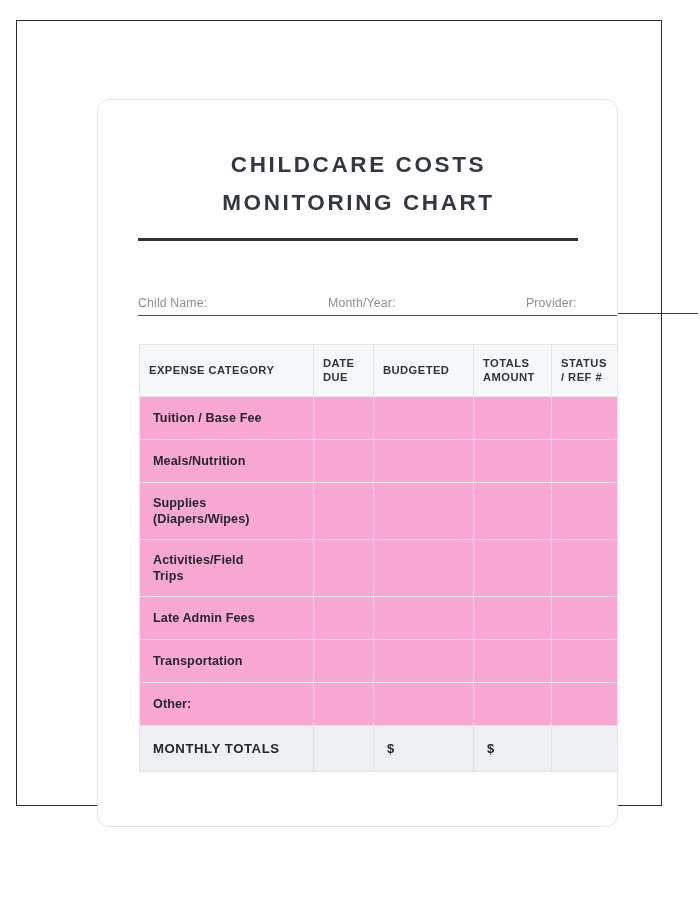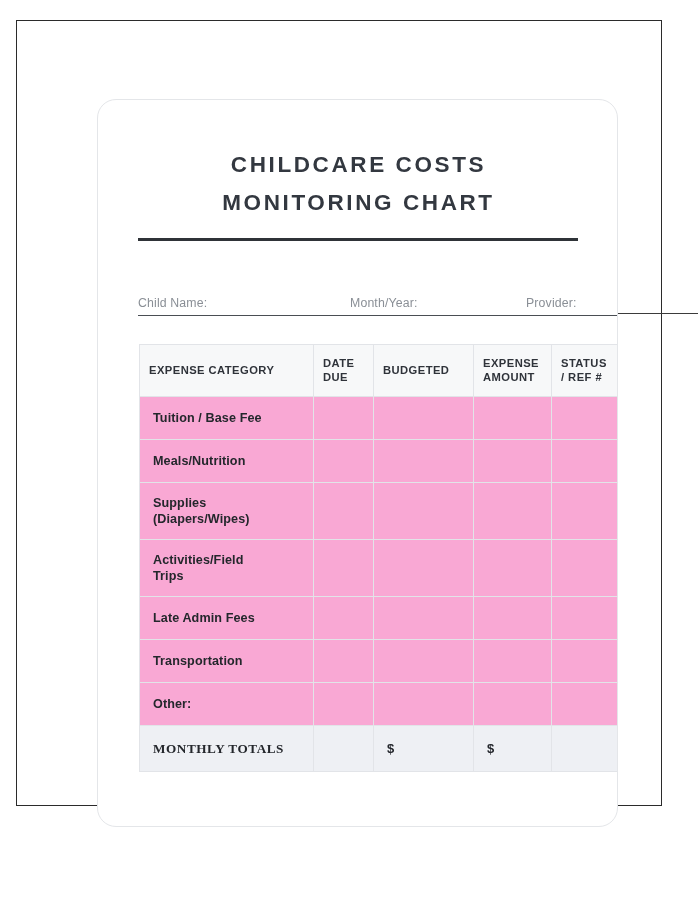--- a/index.html
+++ b/index.html
@@ -40,21 +40,21 @@
 
   
   #card {
     position: absolute;
     left: 80px;
     top: 78px;
     width: 521px;
     height: 728px;
     background: #ffffff;
     border: 1px solid #e4e6e9;
-    border-radius: 19px;
+    border-radius: 12px;
     box-sizing: border-box;
     overflow: hidden;
   }
 
   
   #title-block {
     position: absolute;
     left: 0;
     top: 46px;
     width: 521px;
@@ -87,21 +87,21 @@
   }
   .meta-label {
     position: absolute;
     top: 0;
     font-size: 12.3px;
     color: #8a8f96;
     letter-spacing: 0.15px;
     white-space: nowrap;
   }
   #meta-child  { left: 0px; }
-  #meta-month  { left: 212px; }
+  #meta-month  { left: 190px; }
   #meta-prov   { left: 388px; }
   #meta-underline {
     position: absolute;
     left: 40px;
     top: 215px;
     width: 481px;
     height: 0;
     border-top: 1.1px solid #4a4e54;
   }
 
@@ -162,21 +162,20 @@
   #cost-table tr.totals-row td {
     background: #eef0f4;
     height: 46px;
   }
   #cost-table tr.totals-row td.cell-cat {
     background: #eef0f4;
     font-size: 13.2px;
     font-weight: bold;
     letter-spacing: 0.55px;
     color: #24272c;
-    font-family: Liberation Serif, serif;
   }
   td.money {
     font-size: 13px;
     font-weight: bold;
     color: #24272c;
     padding-left: 13px;
   }
 </style>
 </head>
 <body>
@@ -210,21 +209,21 @@
       </colgroup>
       <thead>
         <tr>
           <th class="h-cat">EXPENSE CATEGORY</th>
           <th>
             <span>DATE</span><br>
             <span>DUE</span>
           </th>
           <th>BUDGETED</th>
           <th>
-            <span>EXPENSE</span><br>
+            <span>TOTALS</span><br>
             <span>AMOUNT</span>
           </th>
           <th>
             <span>STATUS</span><br>
             <span>/ REF #</span>
           </th>
         </tr>
       </thead>
       <tbody>
 

